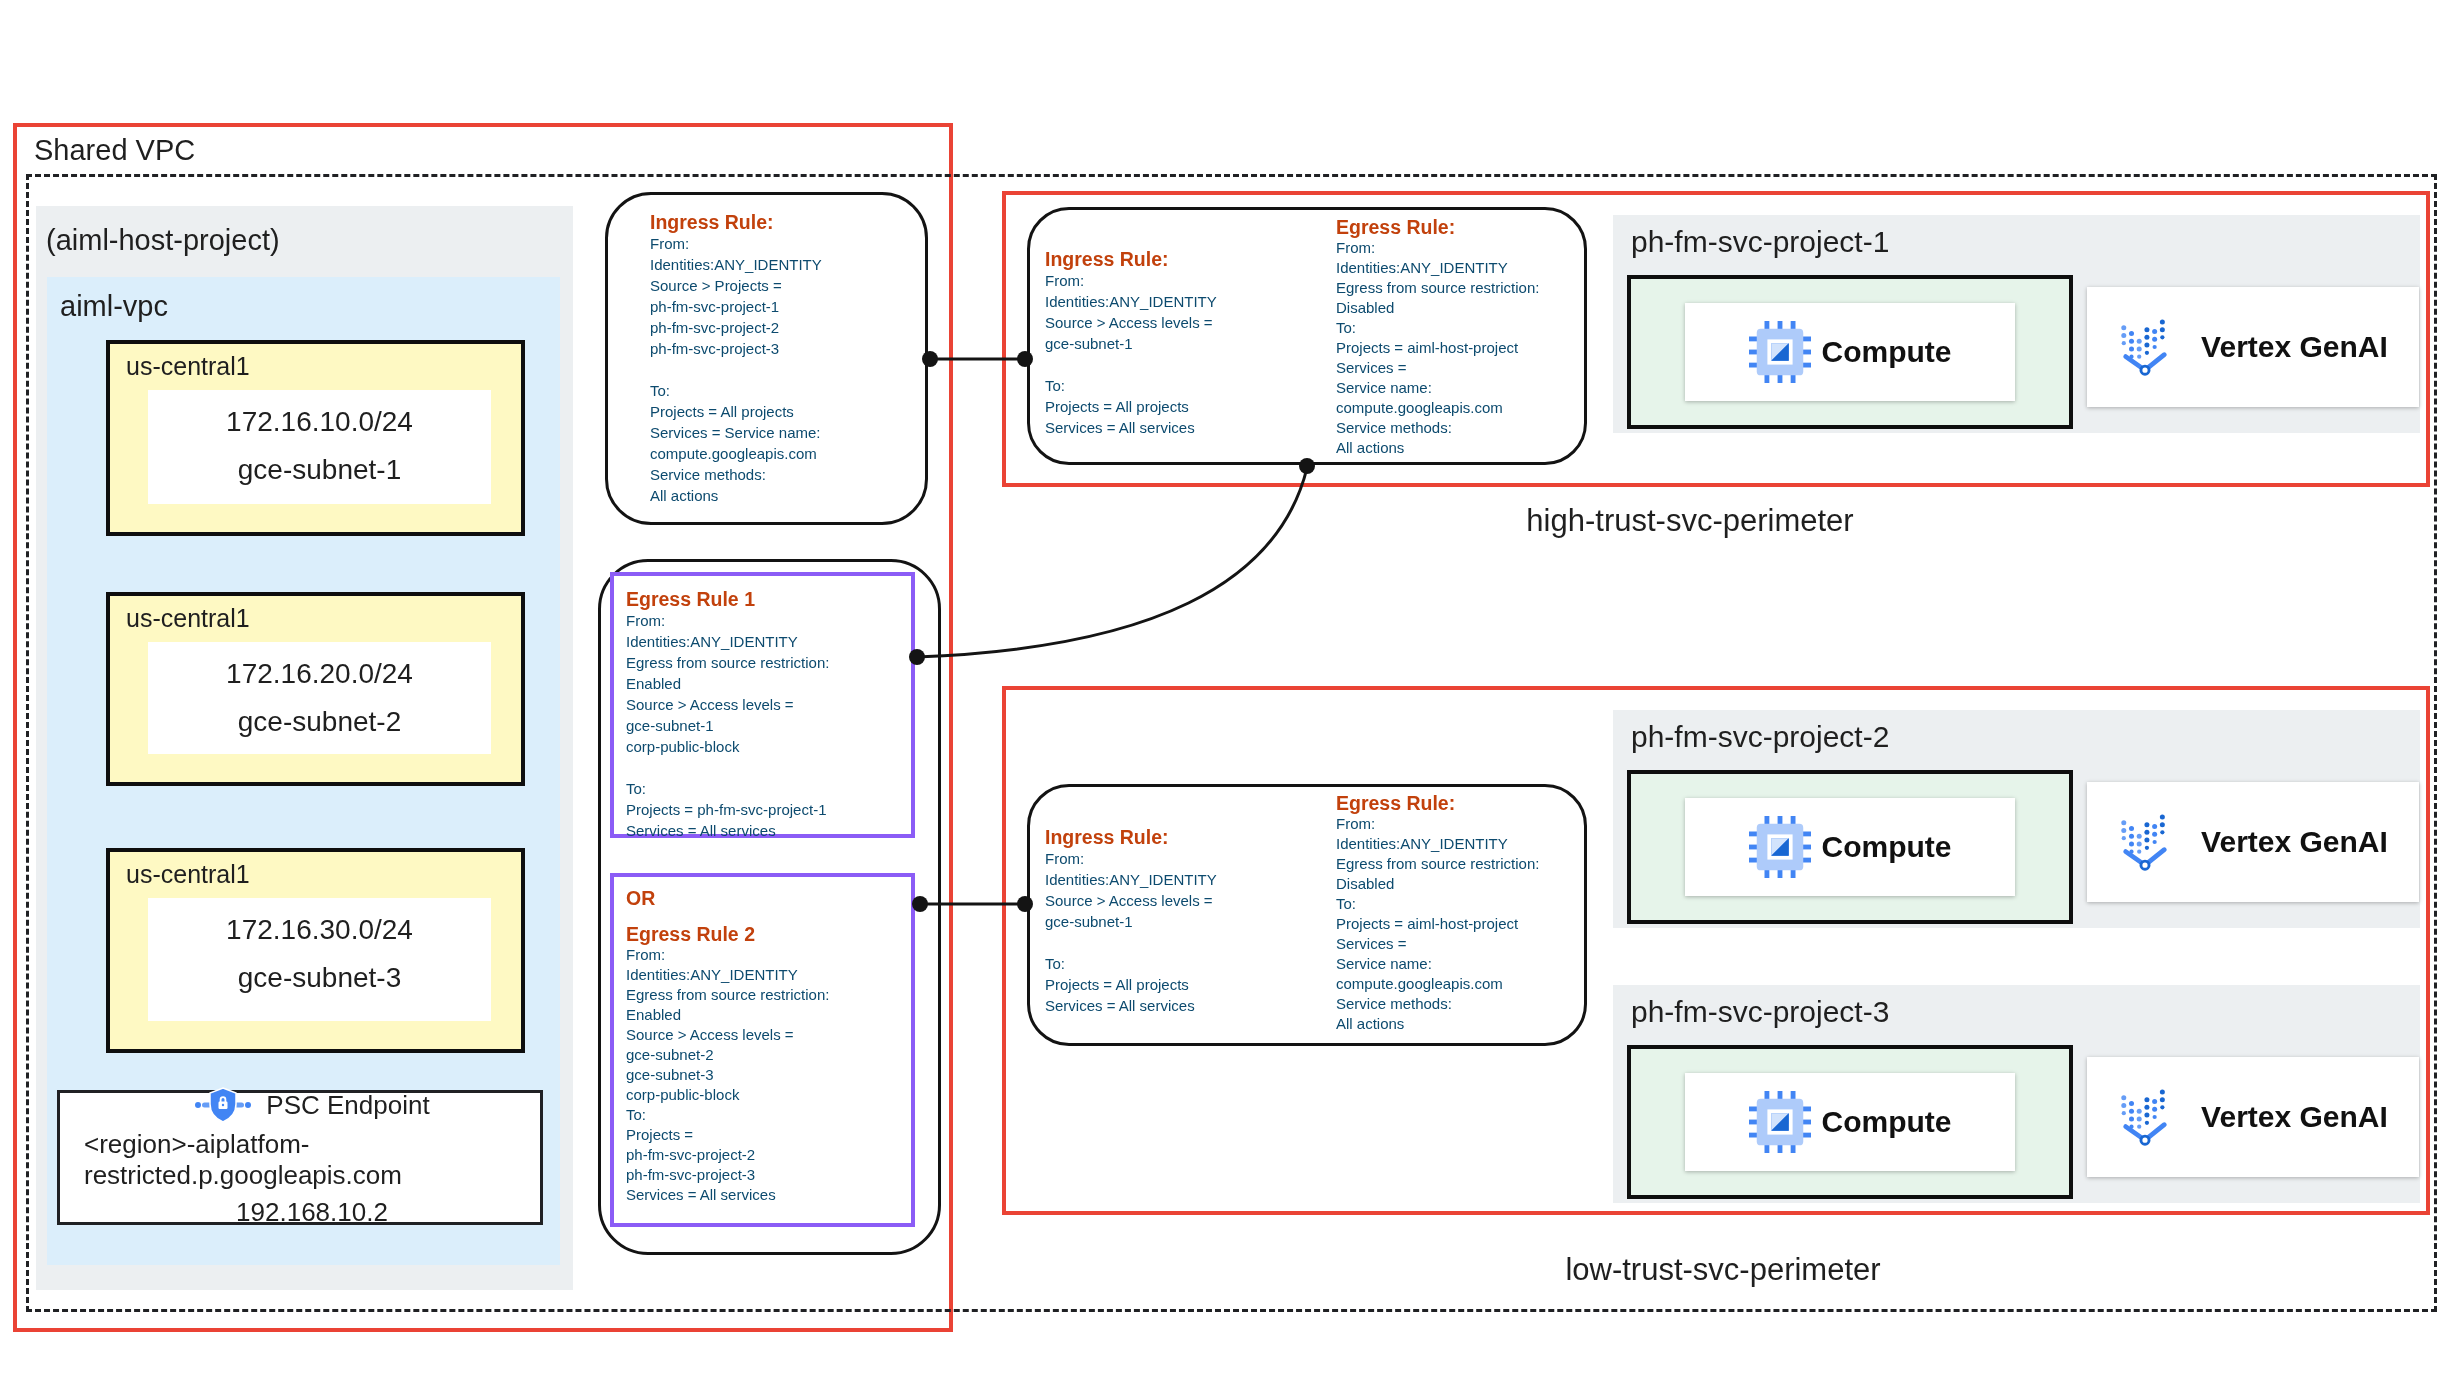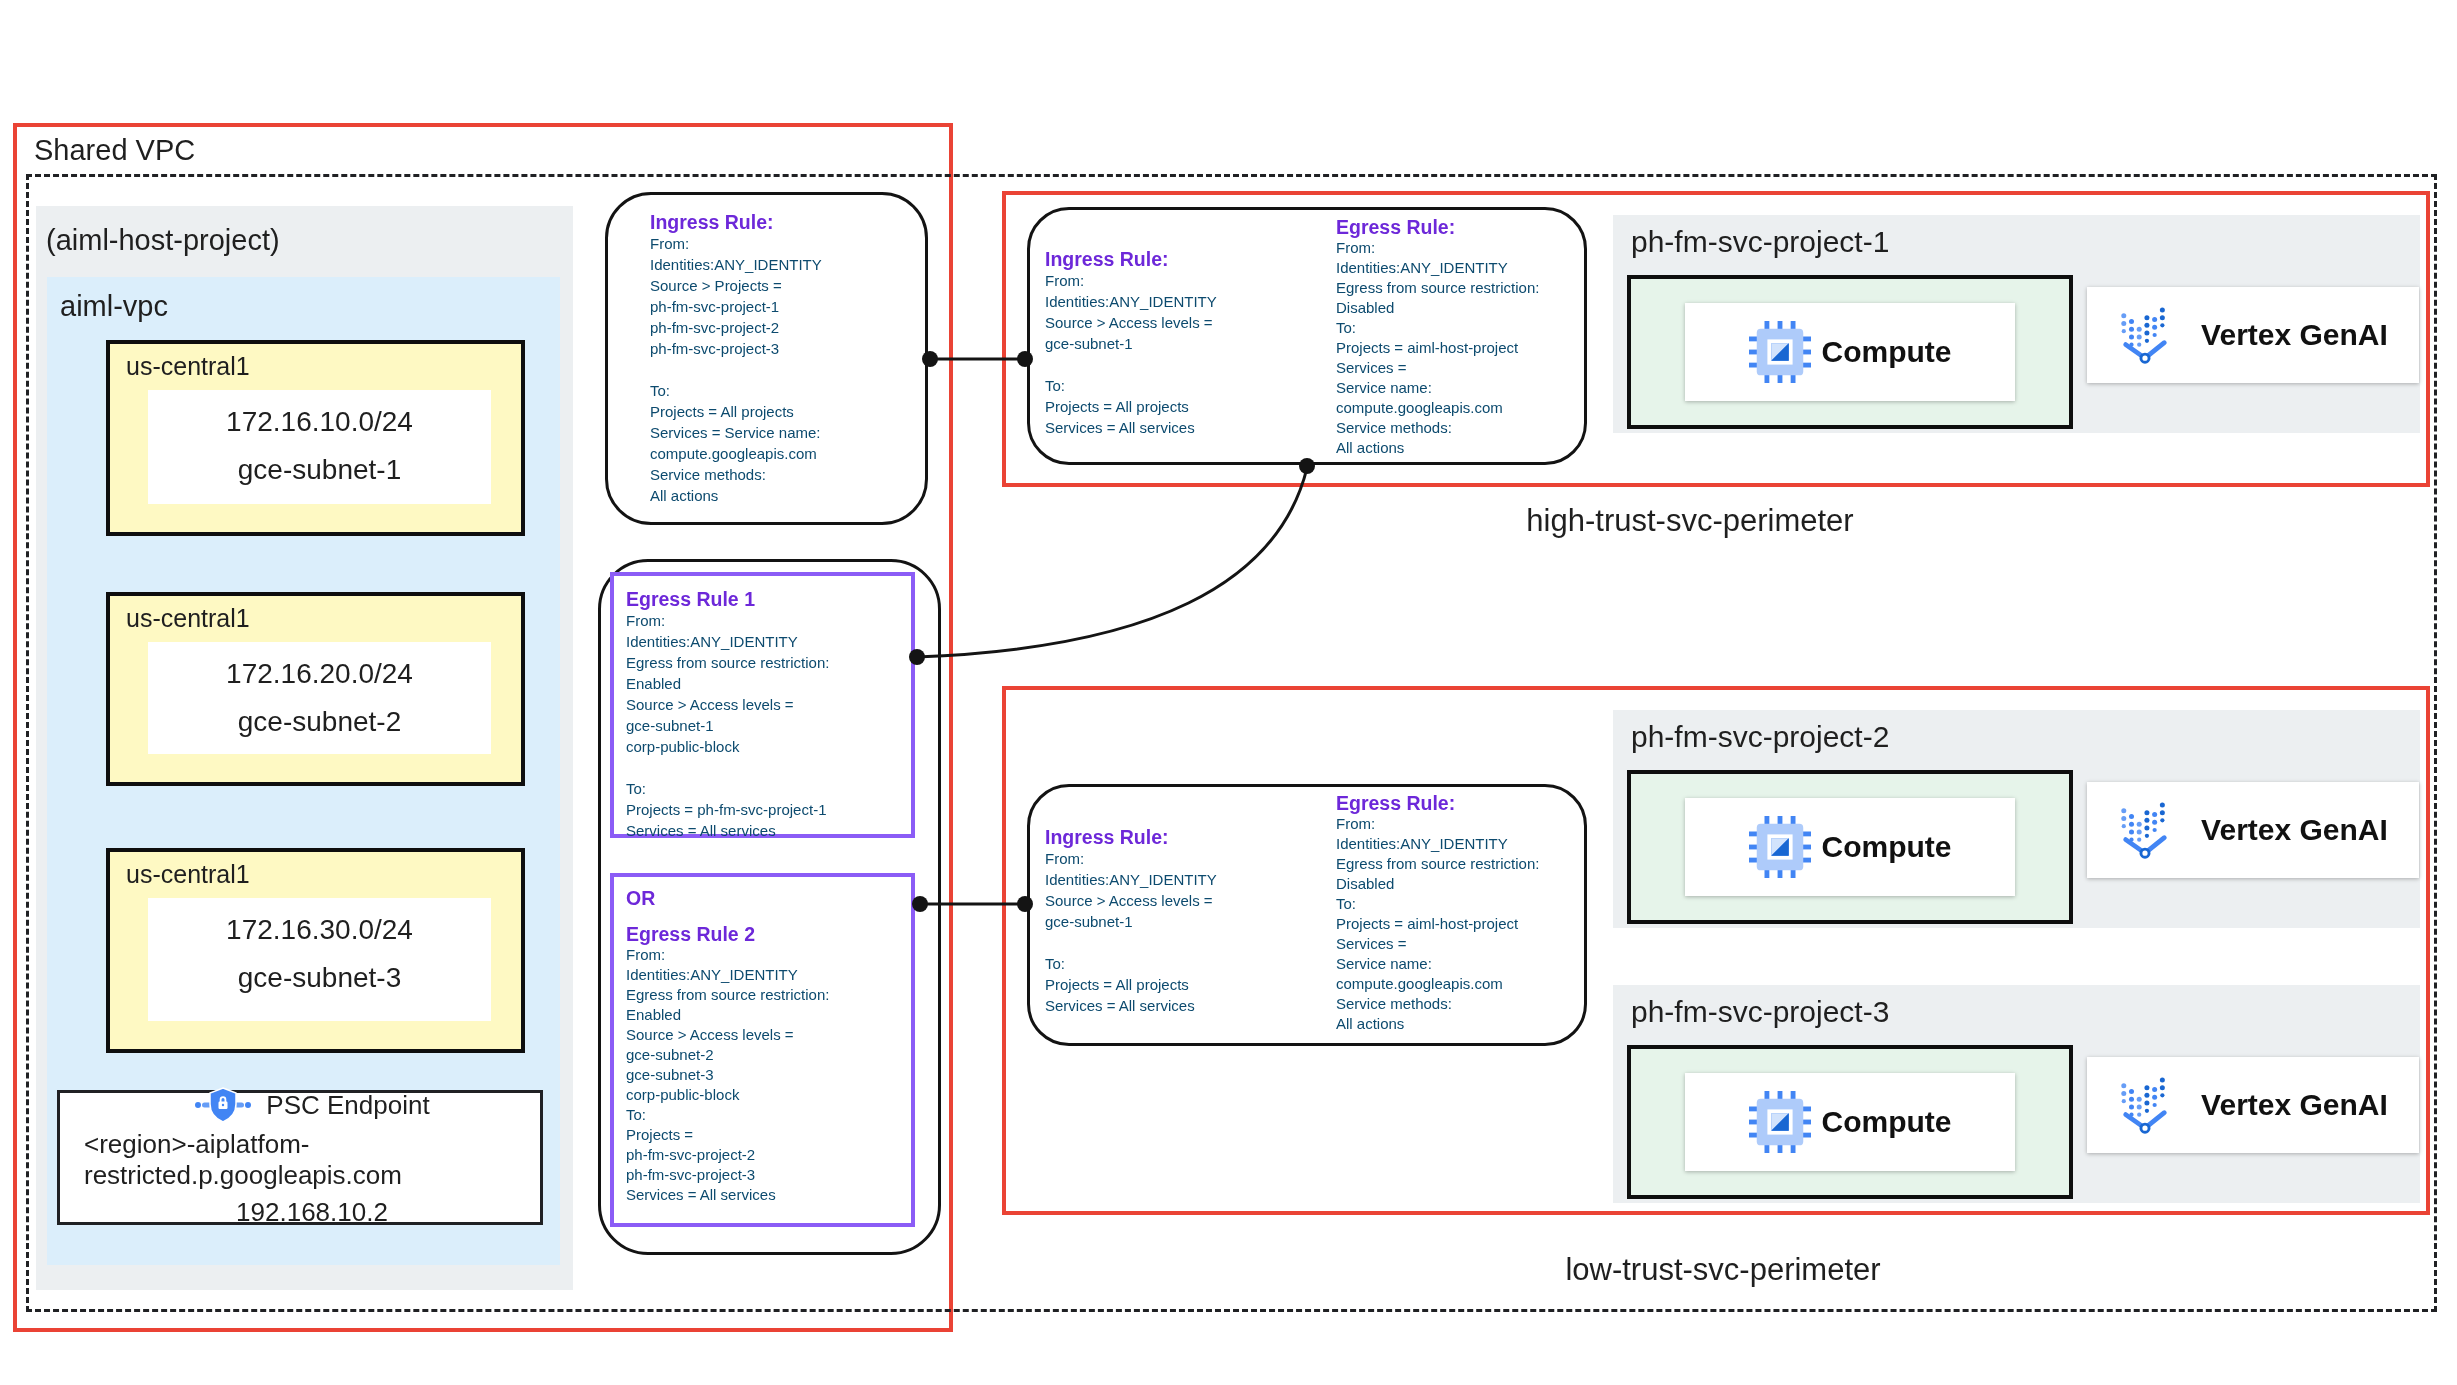--- a/index.html
+++ b/index.html
@@ -20,30 +20,30 @@
   .subnet-title{position:absolute;left:16px;top:8px;font-size:25px;color:#1f1f1f;}
   .subnet-card{position:absolute;left:38px;top:46px;right:30px;bottom:28px;background:#ffffff;text-align:center;}
   .subnet-card .cidr{margin-top:16px;font-size:28px;}
   .subnet-card .sname{margin-top:16px;font-size:28px;}
   .psc-box{background:#ffffff;border:3px solid #202124;display:flex;flex-direction:column;align-items:center;justify-content:center;gap:6px;}
   .psc-row{display:flex;align-items:center;gap:14px;font-size:26px;}
   .psc-line{font-size:26px;}
   
   .round-rule{background:#ffffff;border:3px solid #131313;border-radius:46px;}
   .square-rule{background:#ffffff;border:4px solid #8b5cf6;}
-  .rule-title{font-weight:bold;font-size:19.5px;line-height:22px;color:#6d28d9;}
+  .rule-title{font-weight:bold;font-size:19.5px;line-height:22px;color:#c2410c;}
   .rule-body{font-size:15px;line-height:21px;color:#0c4a6e;white-space:pre-line;}
   .rule-body.tight{line-height:20px;}
   
   .project-panel{background:#eceff1;}
   .project-title{position:absolute;left:18px;top:10px;font-size:30px;color:#1f1f1f;white-space:nowrap;}
   .compute-frame{position:absolute;left:14px;top:60px;width:438px;height:146px;background:#e6f4ea;border:4px solid #0e0e0e;display:flex;align-items:center;justify-content:center;}
   .service-card{background:#ffffff;box-shadow:0 1px 4px rgba(0,0,0,.28);display:flex;align-items:center;justify-content:center;gap:11px;}
   .compute-card{width:330px;height:98px;}
-  .vertex-card{position:absolute;left:474px;top:72px;width:332px;height:96px;gap:29px;}
+  .vertex-card{position:absolute;left:474px;top:72px;width:332px;height:120px;gap:29px;}
   .service-label{font-size:30px;font-weight:bold;color:#111;white-space:nowrap;}
   svg.connectors{position:absolute;left:0;top:0;pointer-events:none;}
   .icon{flex:0 0 auto;display:block;}
 </style>
 </head>
 <body>
 
 <div class="canvas">
 
 

